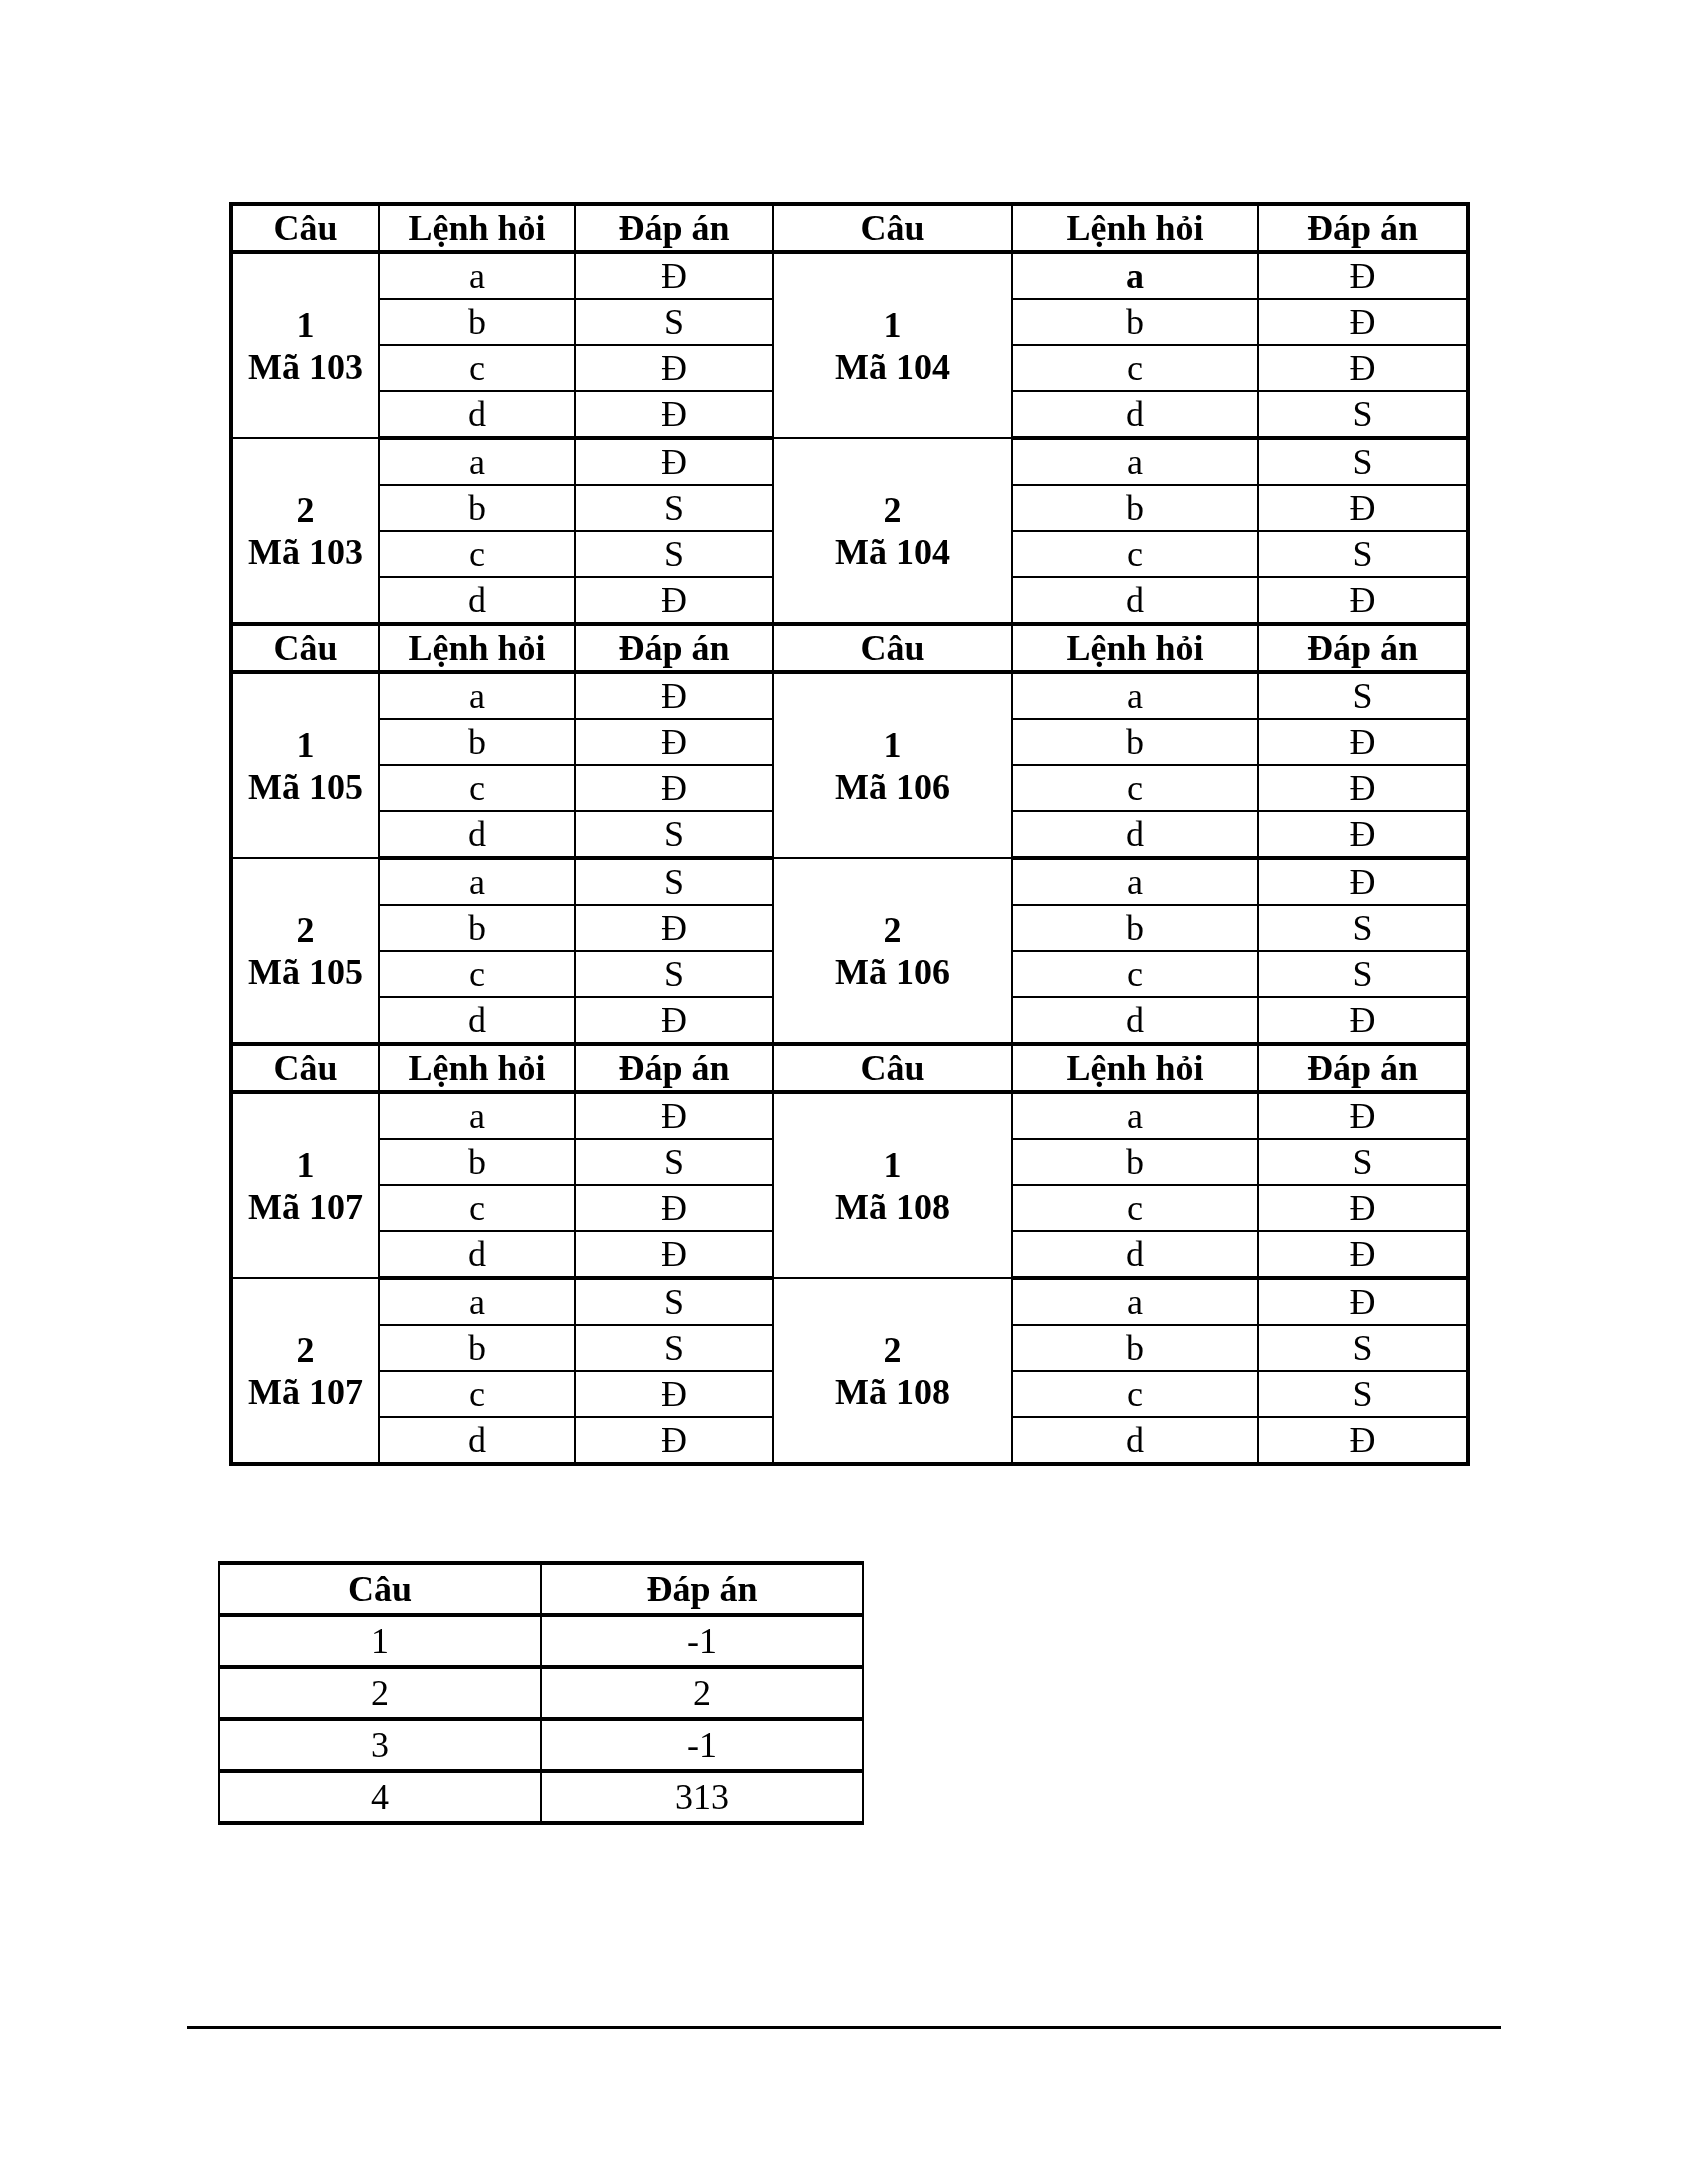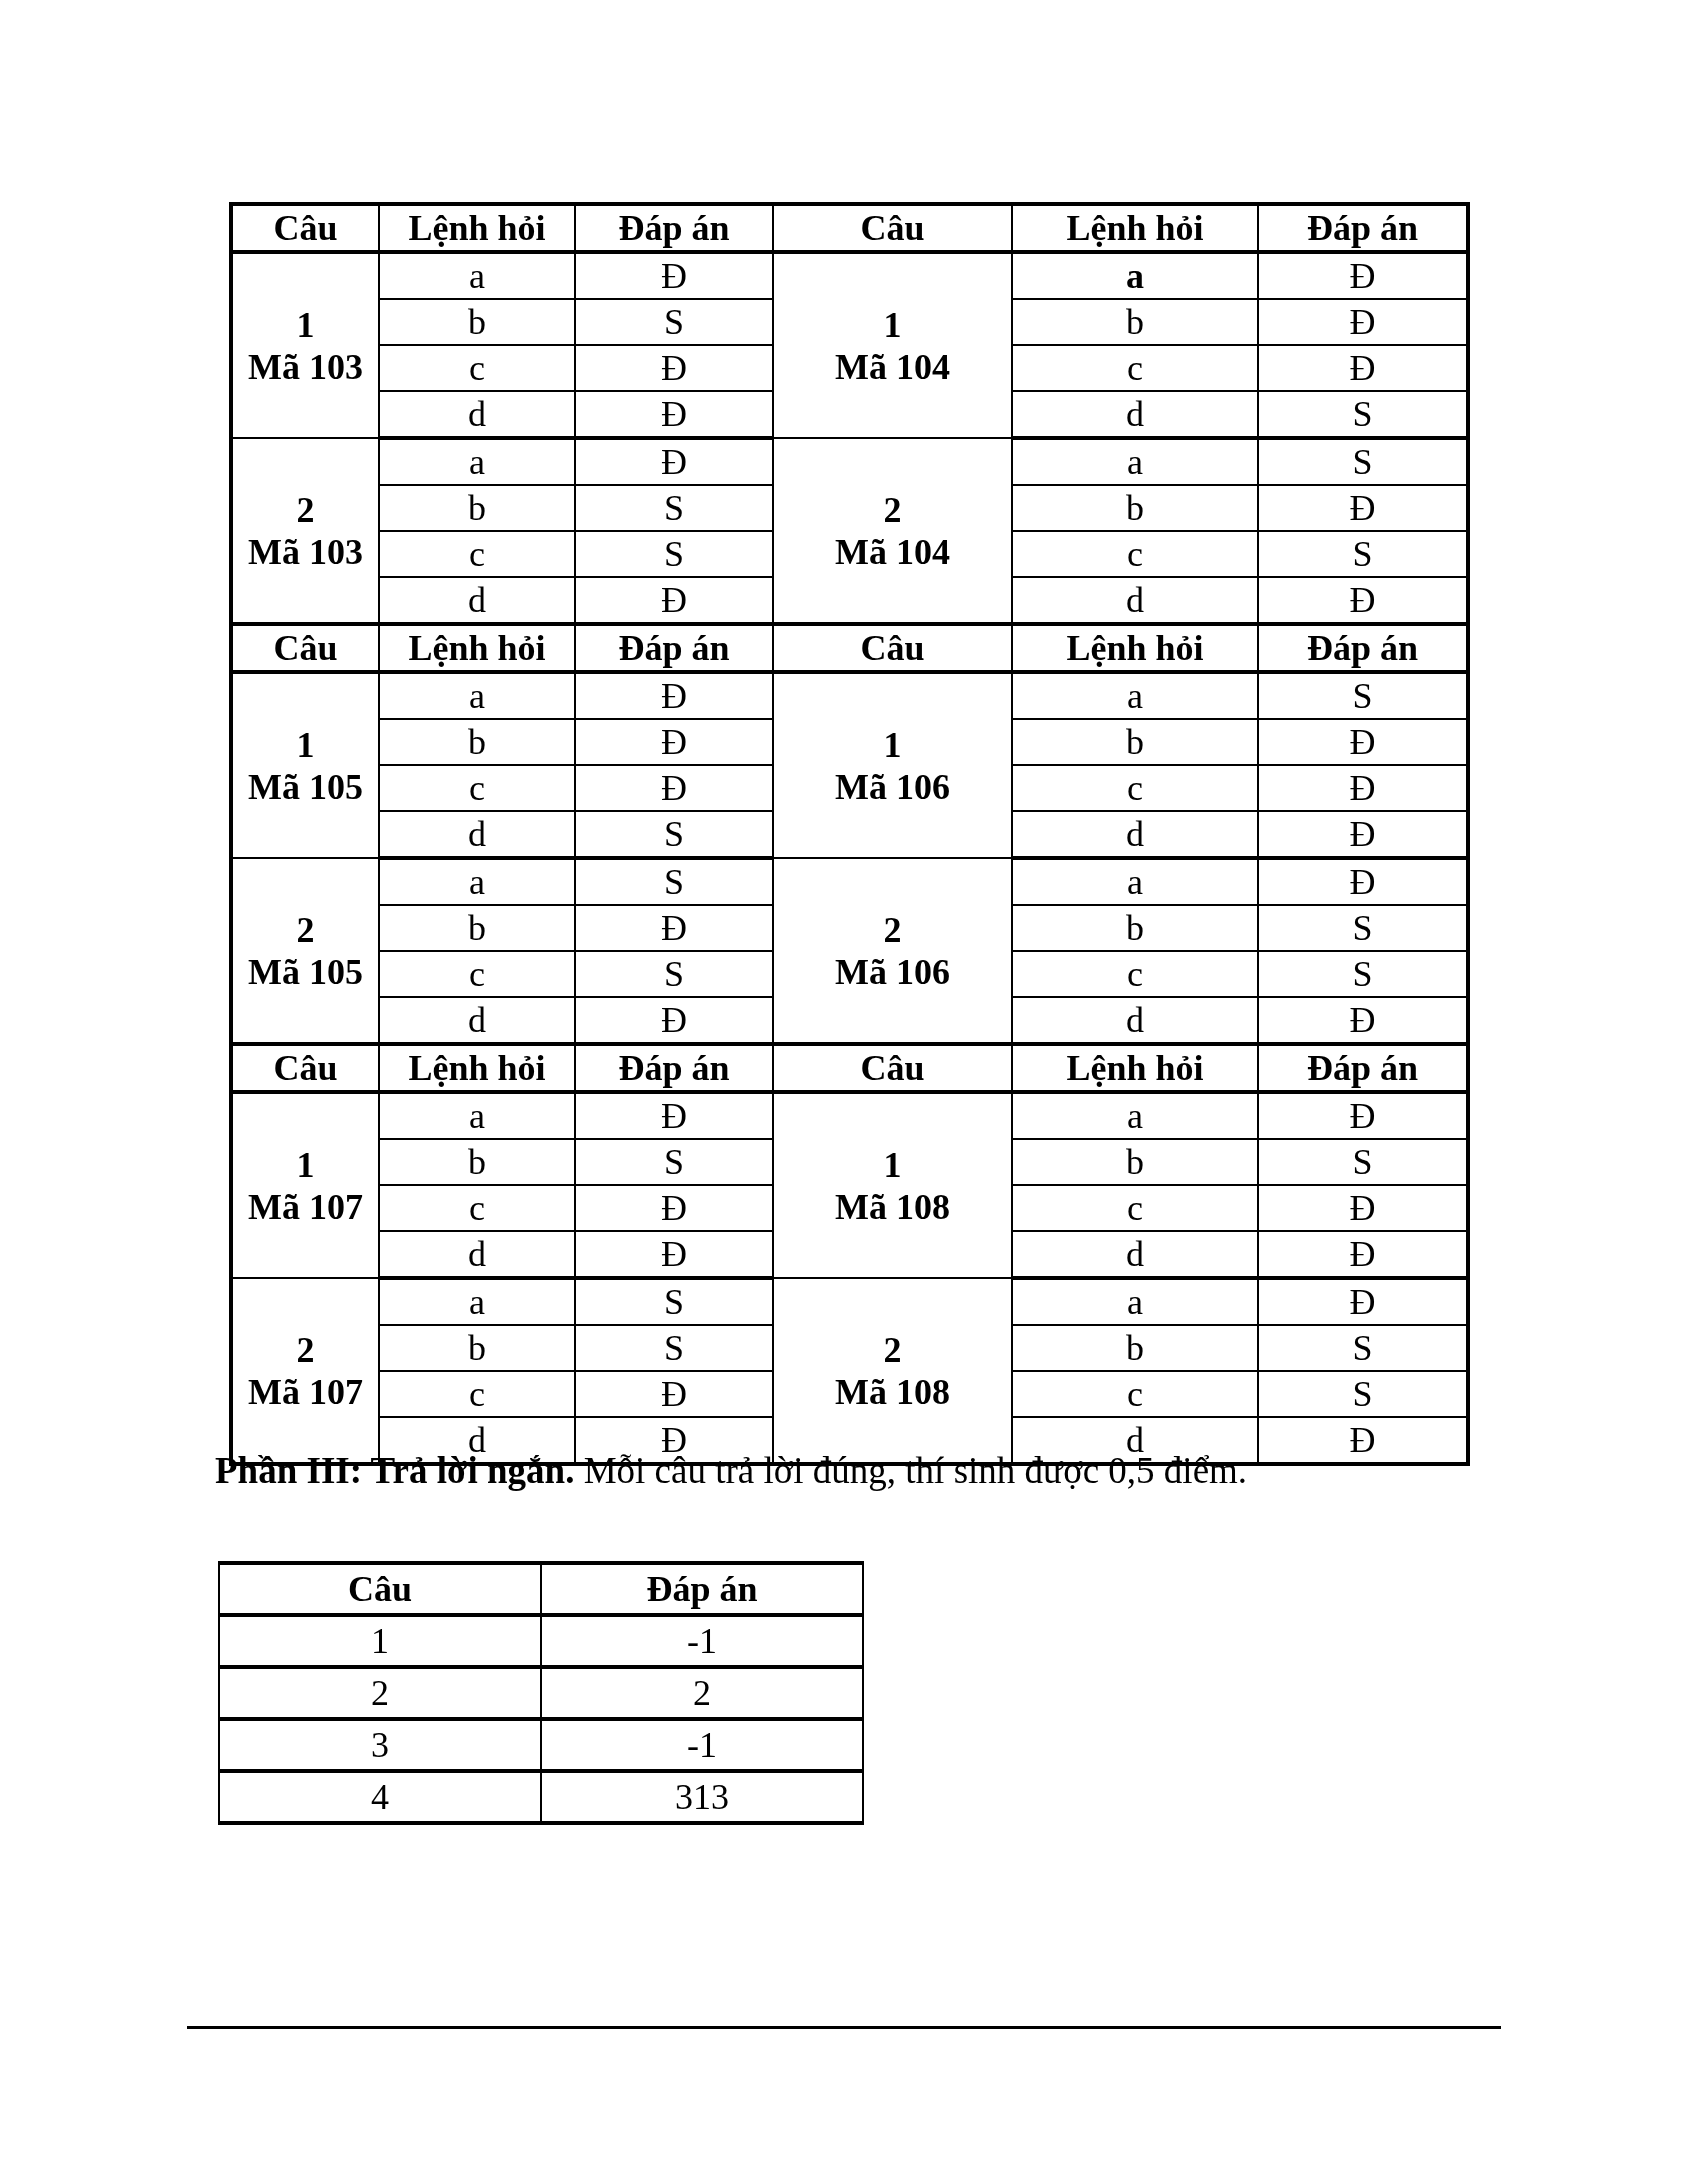--- a/index.html
+++ b/index.html
@@ -368,23 +368,20 @@
         </tr>
         <tr class="block-end">
           <td class="prompt-cell">d</td>
           <td class="answer-cell">Đ</td>
           <td class="prompt-cell">d</td>
           <td class="answer-cell">Đ</td>
         </tr>
       </tbody>
   </table>
 
-  <div class="part3-heading">
-    <span class="bold">Phần III: Trả lời ngắn.</span><span> Mỗi câu trả lời đúng, thí sinh được 0,5 điểm.</span>
-  </div>
 
   <table class="short-answer">
     <colgroup>
       <col style="width:322px">
       <col style="width:322px">
     </colgroup>
     <tbody>
         <tr>
           <th>Câu</th>
           <th>Đáp án</th>

